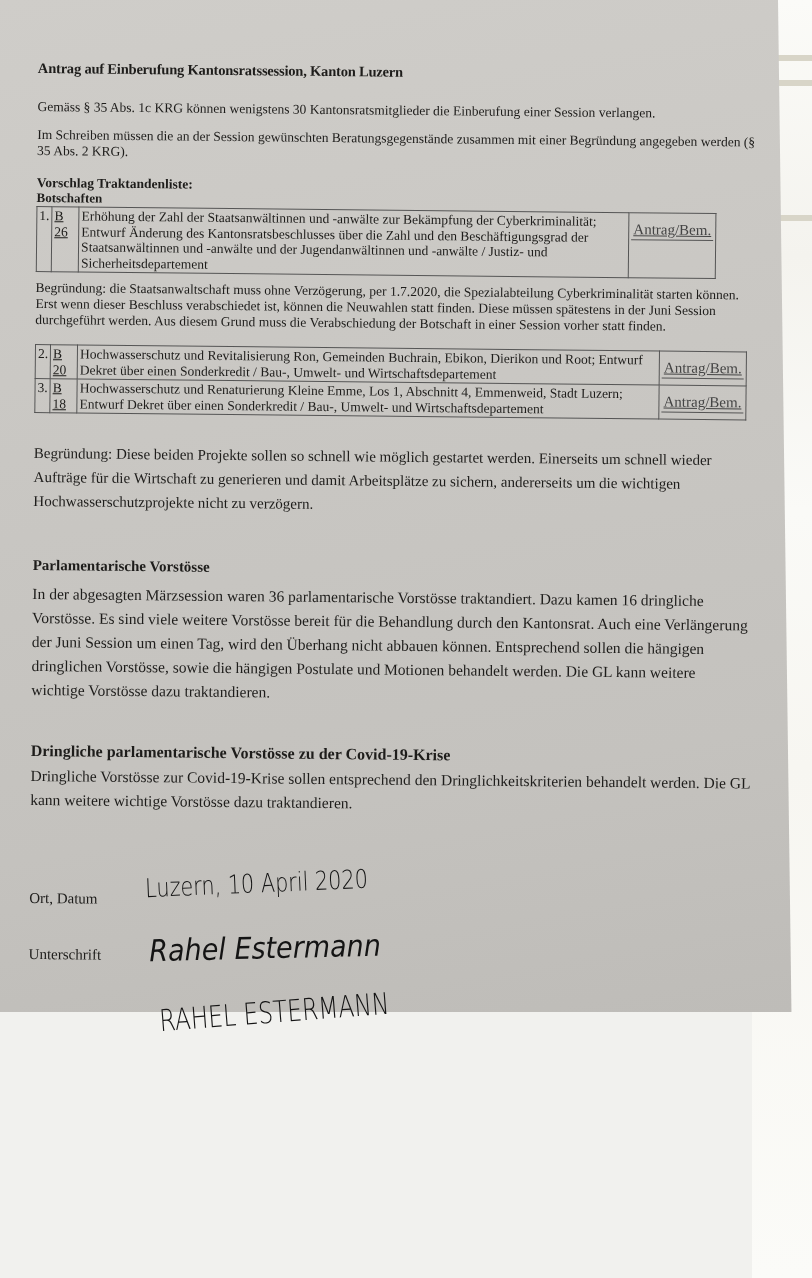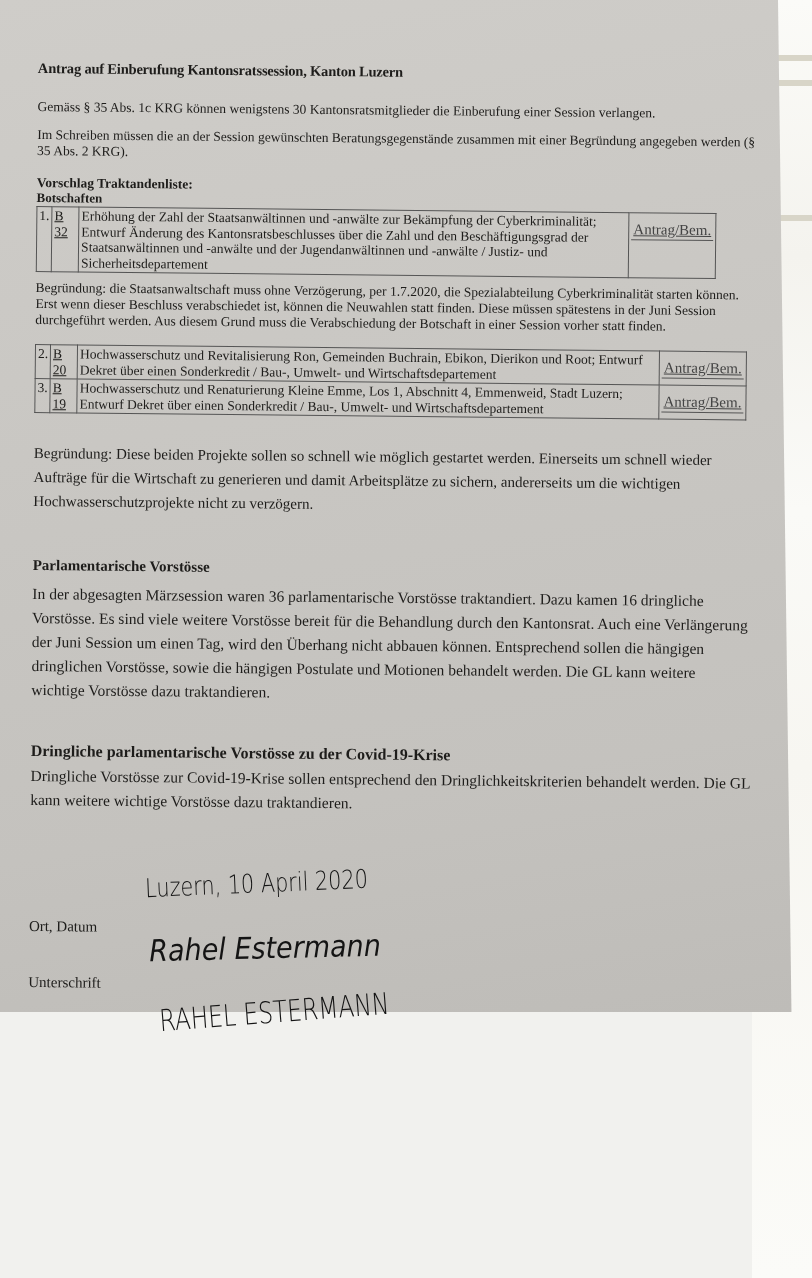--- a/index.html
+++ b/index.html
@@ -41,21 +41,21 @@
     td.code { width: 22px; text-decoration: underline; }
     td.desc { border-left: 3px double #555; }
     td.bem { width: 72px; font-size: 15px; text-decoration: underline; color: #444; padding: 0; }
     td.bem .lbl { display:block; padding: 8px 2px 1px 2px; border-bottom: 1.5px solid #555; }
     .reason { margin: 8px 0 16px 0; font-size: 13.5px; line-height: 16px; }
     .reason2 { margin: 28px 0 0 0; font-size: 15px; line-height: 24px; }
     .section-h { font-size: 15px; font-weight: bold; margin: 44px 0 8px 0; }
     .section-p { font-size: 15.5px; line-height: 24px; }
     .section-h2 { font-size: 16px; font-weight: bold; margin: 40px 0 4px 0; }
     .sig-row { position: relative; height: 60px; }
-    .sig-label { position: absolute; left: 0; font-size: 15px; font-family: "Liberation Serif", serif; margin-top: 28px; }
+    .sig-label { position: absolute; left: 0; font-size: 15px; font-family: "Liberation Serif", serif; }
     .hand { font-family: "DejaVu Sans", sans-serif; font-weight: 300; color: #141414; position: absolute; }
   </style>
 </head>
 <body>
 
 <div class="window-bg">
   <div class="window-bar" style="top:55px"></div>
   <div class="window-bar" style="top:80px"></div>
   <div class="window-bar" style="top:215px"></div>
 </div>
@@ -72,21 +72,21 @@
 
     <div class="sub-h">Vorschlag Traktandenliste:</div>
     <div class="sub-h2">Botschaften</div>
 
     <table class="trakt">
       <tbody>
           <tr>
         <td class="num">1.</td>
         <td class="code">
           <span>B</span><br>
-          <span>32</span>
+          <span>26</span>
         </td>
         <td class="desc">Erhöhung der Zahl der Staatsanwältinnen und -anwälte zur Bekämpfung der Cyberkriminalität; Entwurf Änderung des Kantonsratsbeschlusses über die Zahl und den Beschäftigungsgrad der Staatsanwältinnen und -anwälte und der Jugendanwältinnen und -anwälte / Justiz- und Sicherheitsdepartement</td>
         <td class="bem">
           <span class="lbl">Antrag/Bem.</span>
         </td>
       </tr>
     </tbody>
       </table>
 
     <p class="reason">Begründung: die Staatsanwaltschaft muss ohne Verzögerung, per 1.7.2020, die Spezialabteilung Cyberkriminalität starten können. Erst wenn dieser Beschluss verabschiedet ist, können die Neuwahlen statt finden. Diese müssen spätestens in der Juni Session durchgeführt werden. Aus diesem Grund muss die Verabschiedung der Botschaft in einer Session vorher statt finden.</p>
@@ -101,21 +101,21 @@
         </td>
         <td class="desc">Hochwasserschutz und Revitalisierung Ron, Gemeinden Buchrain, Ebikon, Dierikon und Root; Entwurf Dekret über einen Sonderkredit / Bau-, Umwelt- und Wirtschaftsdepartement</td>
         <td class="bem">
           <span class="lbl">Antrag/Bem.</span>
         </td>
       </tr>
       <tr>
         <td class="num">3.</td>
         <td class="code">
           <span>B</span><br>
-          <span>19</span>
+          <span>18</span>
         </td>
         <td class="desc">Hochwasserschutz und Renaturierung Kleine Emme, Los 1, Abschnitt 4, Emmenweid, Stadt Luzern; Entwurf Dekret über einen Sonderkredit / Bau-, Umwelt- und Wirtschaftsdepartement</td>
         <td class="bem">
           <span class="lbl">Antrag/Bem.</span>
         </td>
       </tr>
     </tbody>
       </table>
 
     <p class="reason2">Begründung: Diese beiden Projekte sollen so schnell wie möglich gestartet werden. Einerseits um schnell wieder Aufträge für die Wirtschaft zu generieren und damit Arbeitsplätze zu sichern, andererseits um die wichtigen Hochwasserschutzprojekte nicht zu verzögern.</p>

